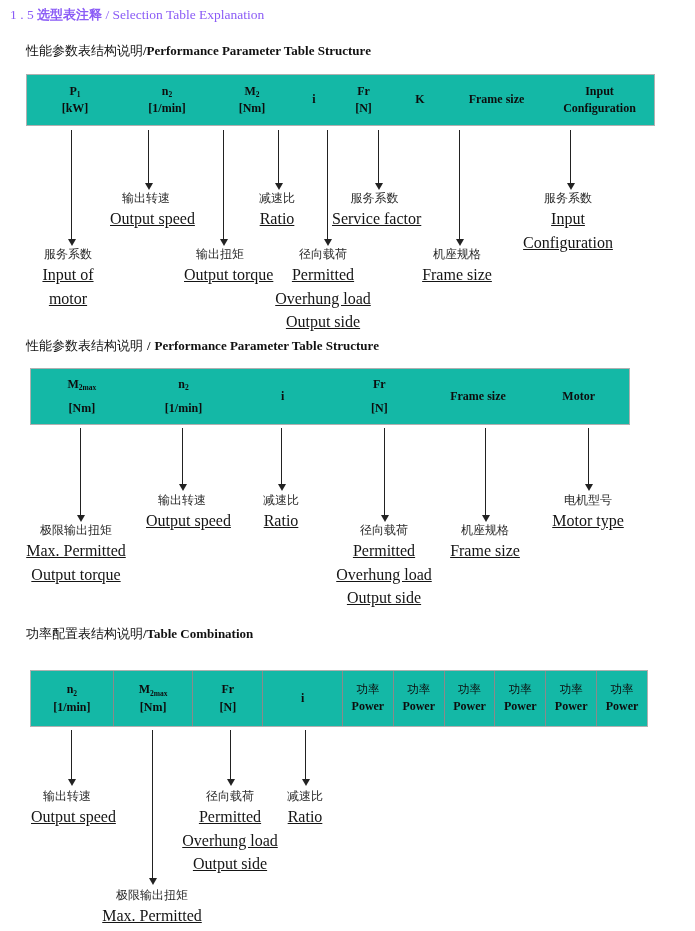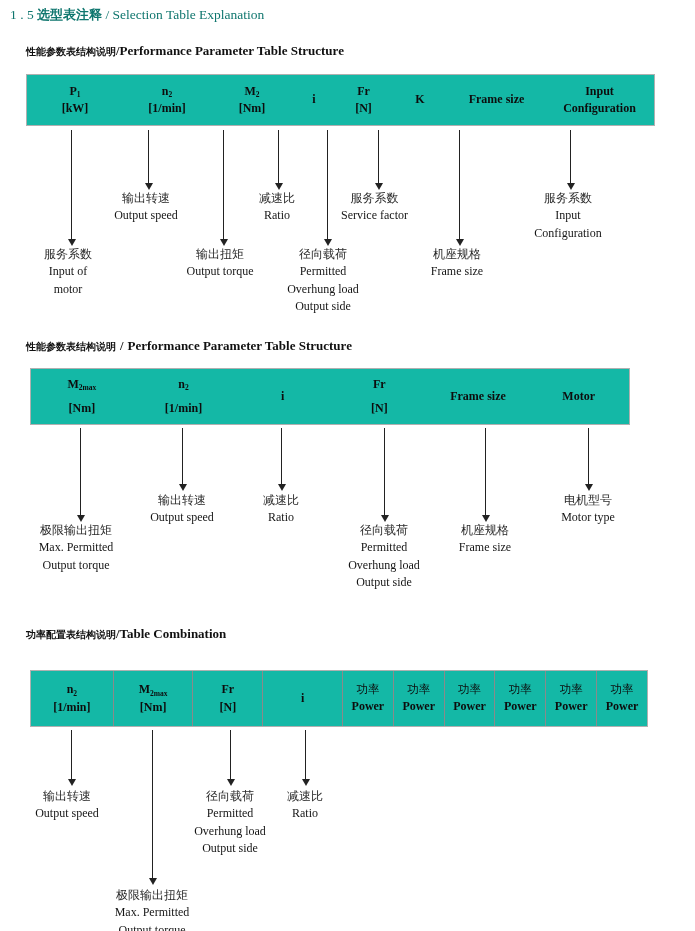--- a/index.html
+++ b/index.html
@@ -14,21 +14,21 @@
     font-family: "Liberation Serif", "DejaVu Serif", serif;
     color: #111111;
     overflow: hidden;
   }
 
   
   .sec-title {
     position: absolute;
     white-space: nowrap;
     font-size: 13px;
-    color: #0f766e;
+    color: #8b5cf6;
   }
   #doc-title {
     left: 10px;
     top: 6px;
     font-size: 13.5px;
   }
   #doc-title .cn {
     font-family: "DejaVu Sans", sans-serif;
     font-weight: bold;
     font-size: 13px;
@@ -37,22 +37,22 @@
     font-family: "Liberation Serif", serif;
     font-size: 13.5px;
   }
   .sub-head {
     position: absolute;
     white-space: nowrap;
     left: 26px;
   }
   .sub-head .cn {
     font-family: "DejaVu Sans", sans-serif;
-    font-weight: bold;
-    font-size: 10px;
+    font-weight: normal;
+    font-size: 13px;
   }
   .sub-head .sep {
     font-family: "Liberation Serif", serif;
     font-weight: bold;
     font-size: 12.5px;
   }
   .sub-head .en {
     font-family: "Liberation Serif", serif;
     font-weight: bold;
     font-size: 13px;
@@ -128,21 +128,21 @@
     font-size: 12px;
     font-family: "Liberation Serif", serif;
     color: #151515;
   }
   .anno .cn {
     display: block;
     font-family: "DejaVu Sans", sans-serif;
     font-size: 12px;
     color: #2a2a2a;
   }
-  .anno .en { display: block; font-size: 12px; }
+  .anno .en { display: block; font-size: 16px; text-decoration: underline; }
 </style>
 </head>
 <body>
 
 <div class="sec-title" id="doc-title">
   <span class="en">1 . 5</span>
   <span class="cn">选型表注释</span>
   <span class="en">/</span>
   <span class="en">Selection Table Explanation</span>
 </div>

